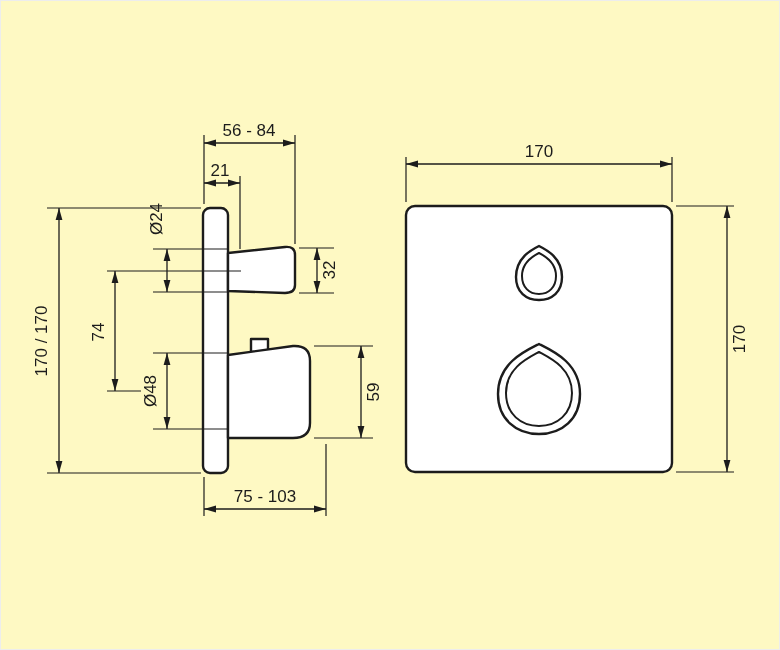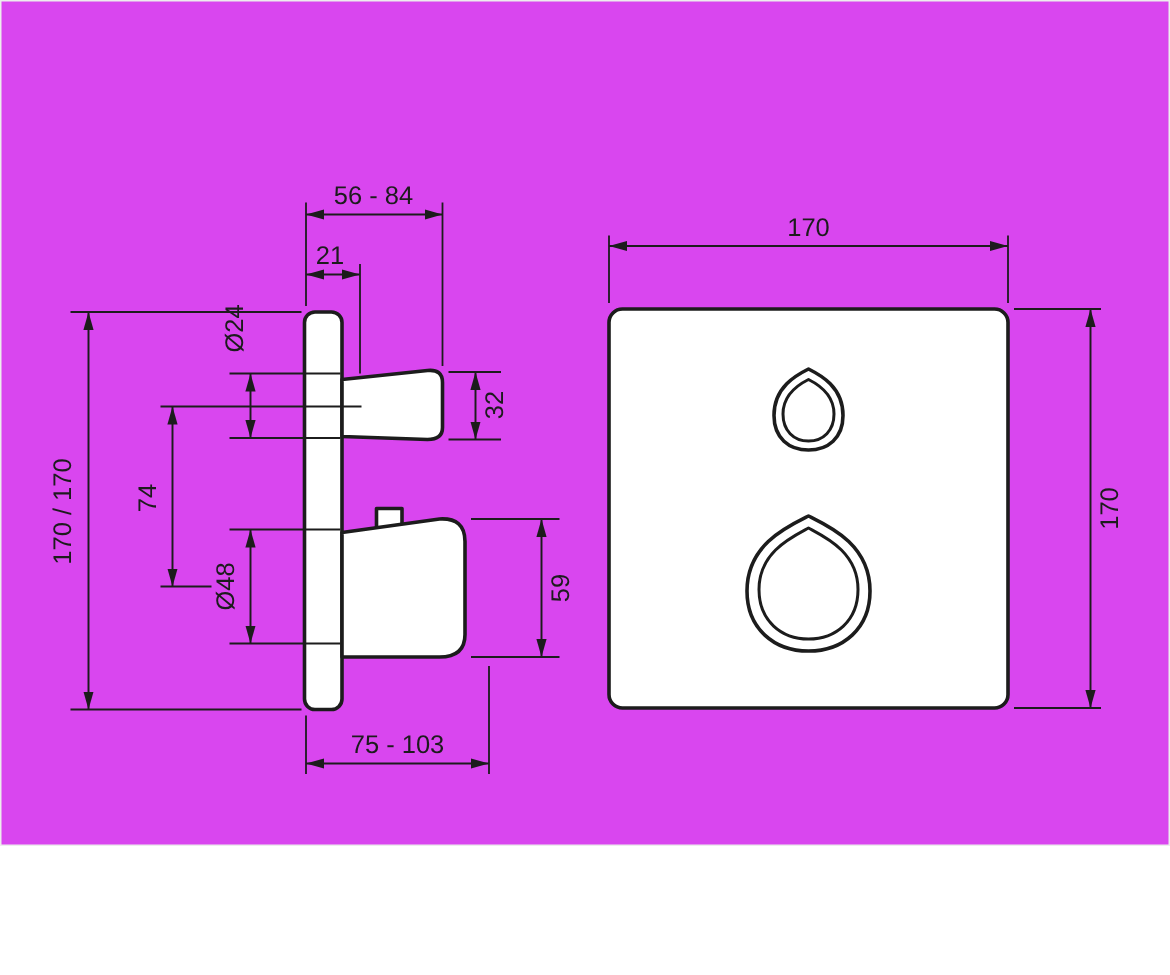--- a/index.html
+++ b/index.html
@@ -1,19 +1,19 @@
 <!DOCTYPE html>
 <html><head>
 <meta charset="utf-8">
 <style>
   html,body{margin:0;padding:0;background:#ffffff;}
   .stage{
     position:relative;
-    width:780px;height:564px;
-    background:#d946ef;
+    width:780px;height:650px;
+    background:#fef9c3;
     border:1px solid #ededed;
     box-sizing:border-box;
     font-family:"Liberation Sans", sans-serif;
     overflow:hidden;
   }
   svg{display:block;}
   svg text{
     fill:#1c1c1c;
     font-size:17px;
     font-family:"Liberation Sans", sans-serif;

